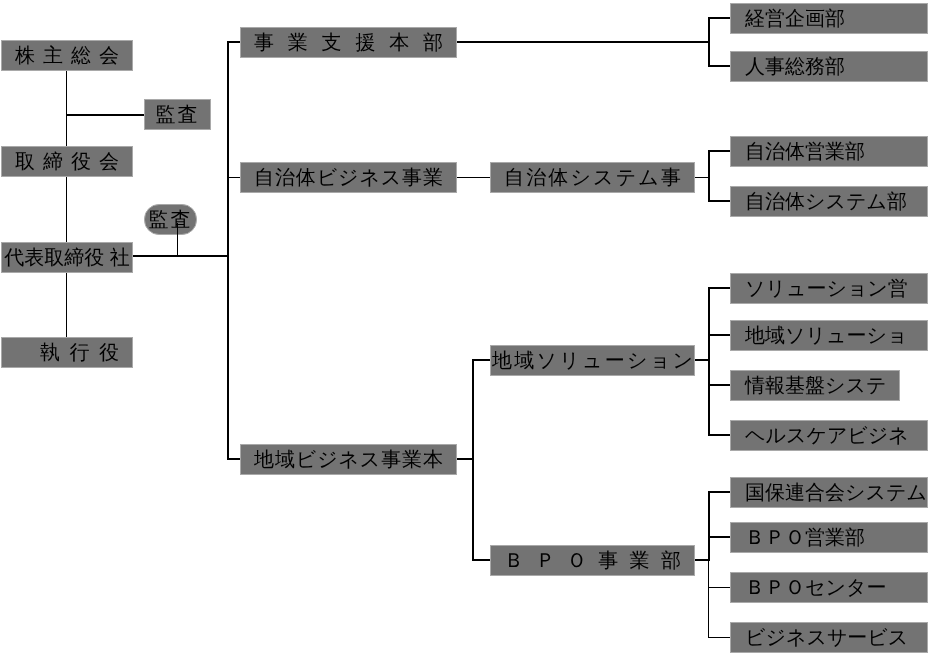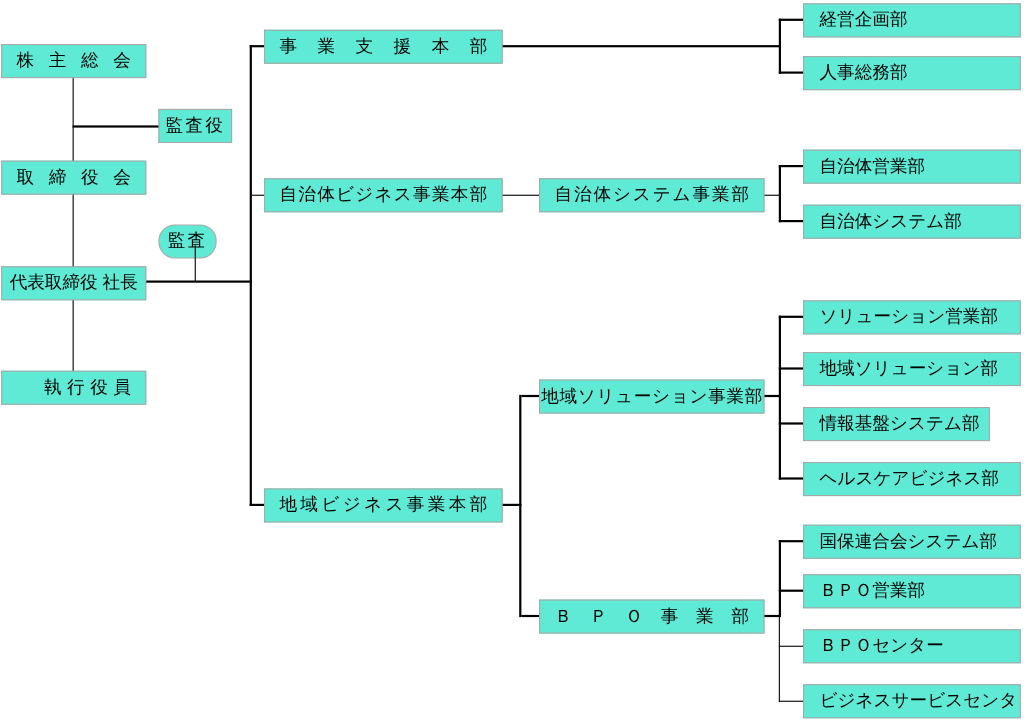--- a/index.html
+++ b/index.html
@@ -9,23 +9,23 @@
     height: 661px;
     background: #ffffff;
     font-family: "Liberation Sans", sans-serif;
     color: #000000;
     overflow: hidden;
   }
   .box {
     position: absolute;
     box-sizing: border-box;
     height: 31px;
-    background: #5eead4;
+    background: #737373;
     border: 1px solid #a9a9a9;
-    font-size: 16px;
+    font-size: 20px;
     line-height: 29px;
     color: #000000;
     overflow: hidden;
   }
   
   .jc {
     text-align: justify;
     text-align-last: justify;
     padding: 0 13px;
   }

